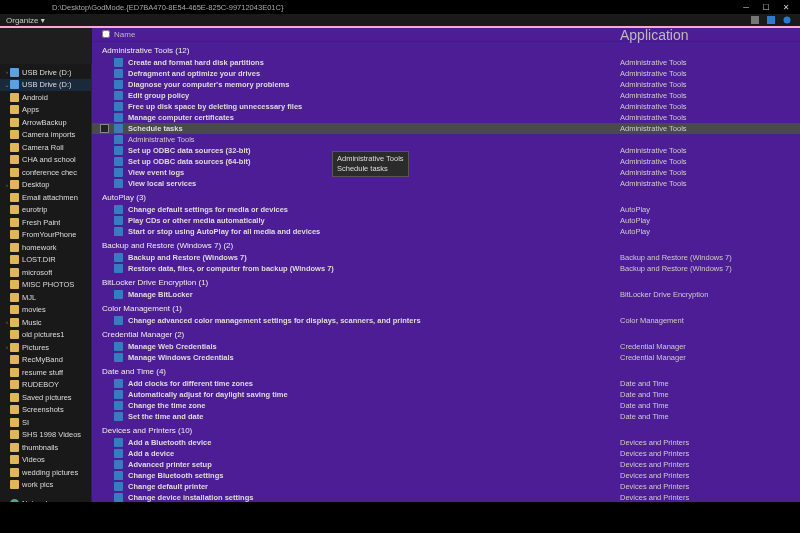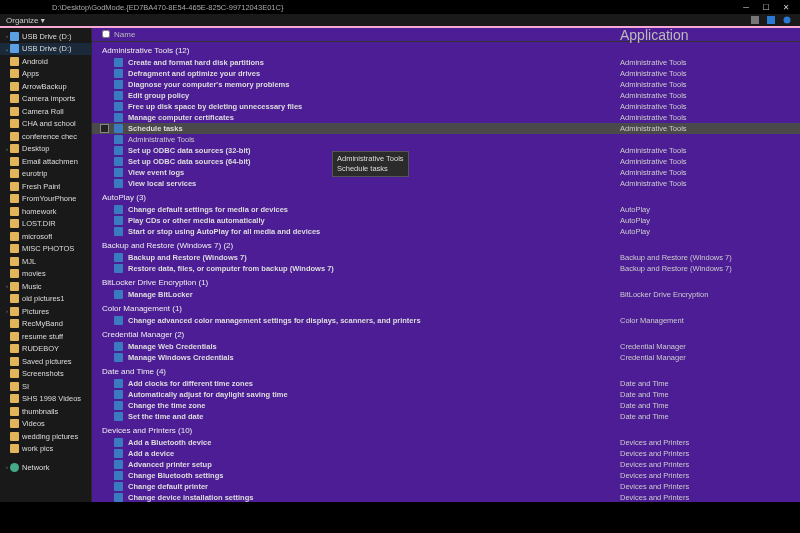--- a/index.html
+++ b/index.html
@@ -9,21 +9,21 @@
 .titlebar .path { flex: 1; color: #aaa; font-size: 7.5px; white-space: nowrap; overflow: hidden; }
 .titlebar .winbtn { width: 20px; height: 14px; display: flex; align-items: center; justify-content: center; color: #ccc; font-size: 8px; }
 
 .toolbar { height: 14px; background: #1a1a1a; display: flex; align-items: center; padding: 0 6px; border-bottom: 2px solid #f9a8d4; }
 .toolbar .org { font-size: 8px; color: #ccc; }
 .toolbar .spacer { flex: 1; }
 .toolbar .tbtn { width: 14px; height: 12px; margin-left: 2px; display:flex; align-items:center; justify-content:center; }
 
 .body { display: flex; height: 474px; background: #1e1e1e; }
 
-.nav { width: 92px; background: #191919; overflow: hidden; border-right: 1px solid #2a2a2a; padding-top: 2px; }
+.nav { width: 92px; background: #191919; overflow: hidden; border-right: 1px solid #2a2a2a; padding-top: 2px; margin-top: 36px; }
 .nav-item { display: flex; align-items: center; height: 12.5px; padding-left: 4px; white-space: nowrap; overflow: hidden; }
 .nav-item .chev { width: 6px; font-size: 6px; color: #888; text-align: center; }
 .nav-item .ficon { width: 9px; height: 9px; margin-right: 3px; flex: 0 0 auto; }
 .nav-item .lbl { font-size: 7.5px; color: #ddd; overflow: hidden; text-overflow: ellipsis; }
 .nav-item.sel { background: #1a2a3a; }
 
 .ic-folder { background: #e2b55a; border-radius: 1px; }
 .ic-drive  { background: #5aa0e2; border-radius: 1px; }
 .ic-net    { background: #4a8; border-radius: 50%; }
 

